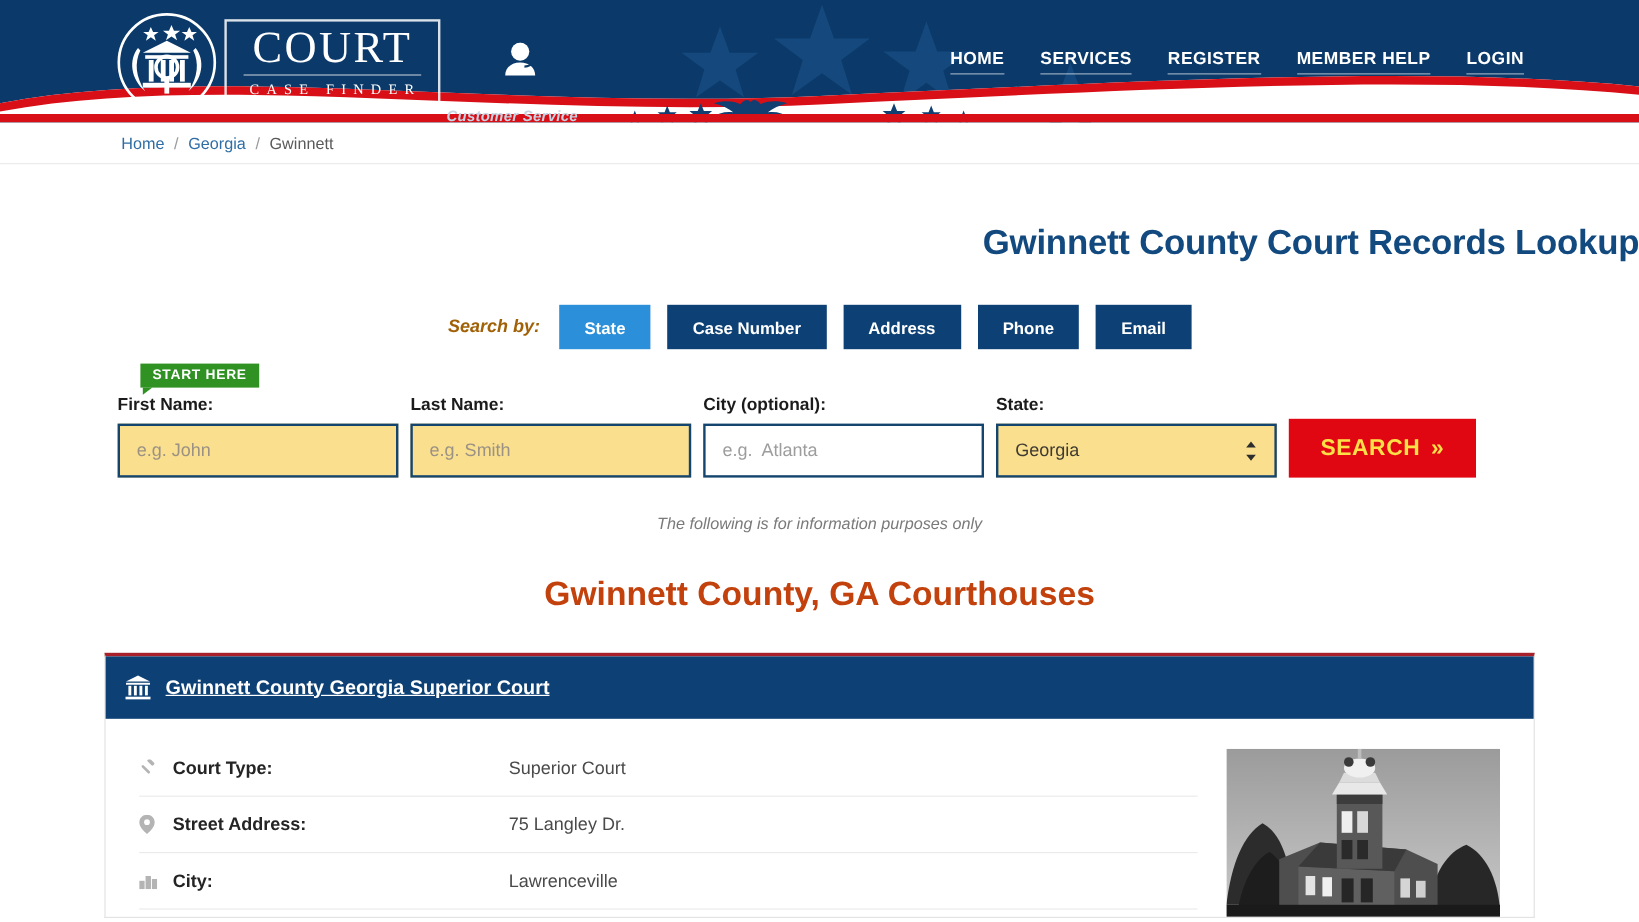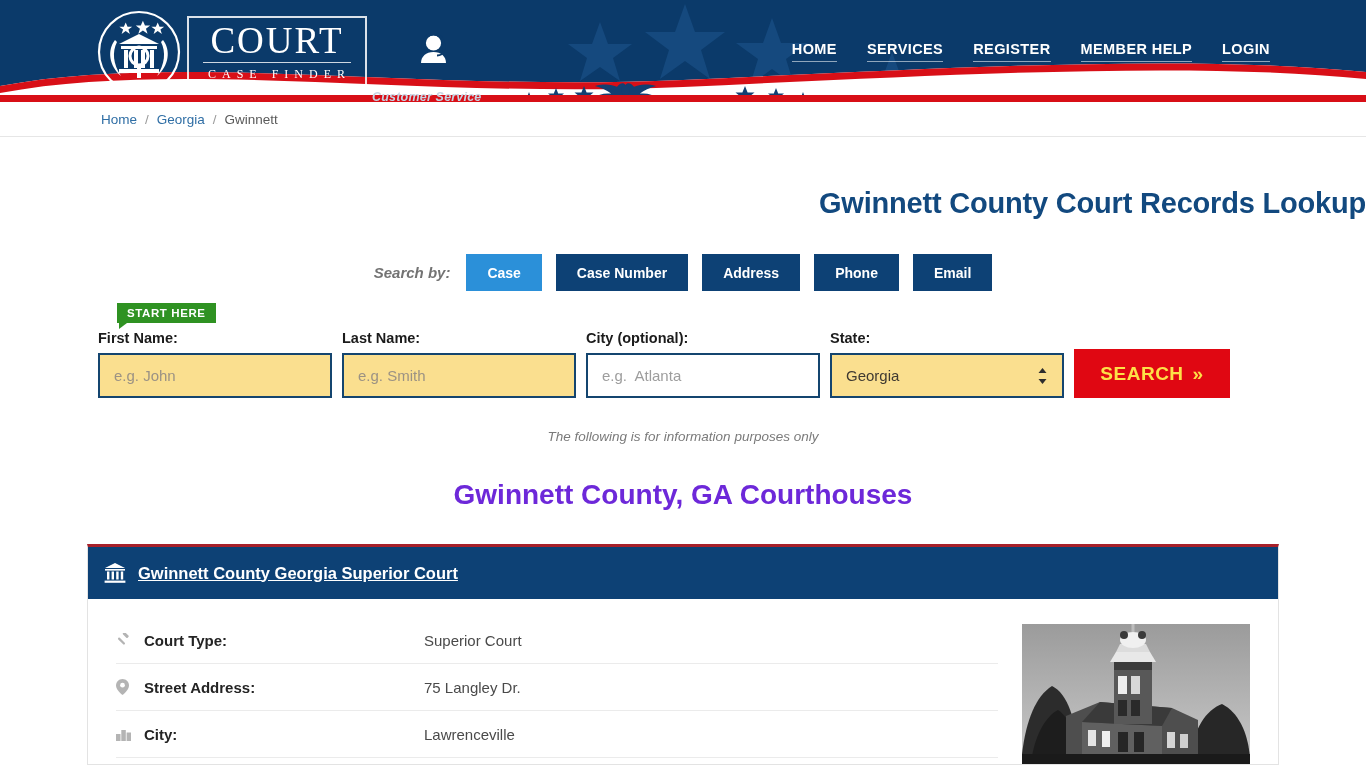--- a/index.html
+++ b/index.html
@@ -149,21 +149,21 @@
   }
 
   .searchby-row {
     display: flex;
     align-items: center;
     justify-content: center;
     gap: 14px;
     margin-top: 34px;
   }
   .searchby-label {
-    color: #737373;
+    color: #a16207;
     font-size: 15px;
     font-weight: bold;
     font-style: italic;
     margin-right: 2px;
   }
   .tab {
     background: #0d4175;
     color: #fff;
     font-size: 14px;
     font-weight: bold;
@@ -256,21 +256,21 @@
   .disclaimer {
     text-align: center;
     color: #7a7a7a;
     font-size: 13.5px;
     font-style: italic;
     margin-top: 31px;
   }
 
   .section-title {
     text-align: center;
-    color: #6d28d9;
+    color: #c2410c;
     font-size: 28px;
     font-weight: bold;
     margin: 0;
     padding-top: 35px;
   }
 
   
   .card {
     width: 1192px;
     margin: 33px auto 0 auto;
@@ -416,21 +416,21 @@
   <span class="crumb-sep">/</span>
   <span class="crumb-cur">Gwinnett</span>
 </div>
 
 <div class="main">
 
   <h1 class="page-title">Gwinnett County Court Records Lookup</h1>
 
   <div class="searchby-row">
     <span class="searchby-label">Search by:</span>
-    <button class="tab active">Case</button>
+    <button class="tab active">State</button>
     <button class="tab">Case Number</button>
     <button class="tab">Address</button>
     <button class="tab">Phone</button>
     <button class="tab">Email</button>
   </div>
 
   <div class="form-zone">
     <div class="start-here">START HERE</div>
 
     <div class="fields">

